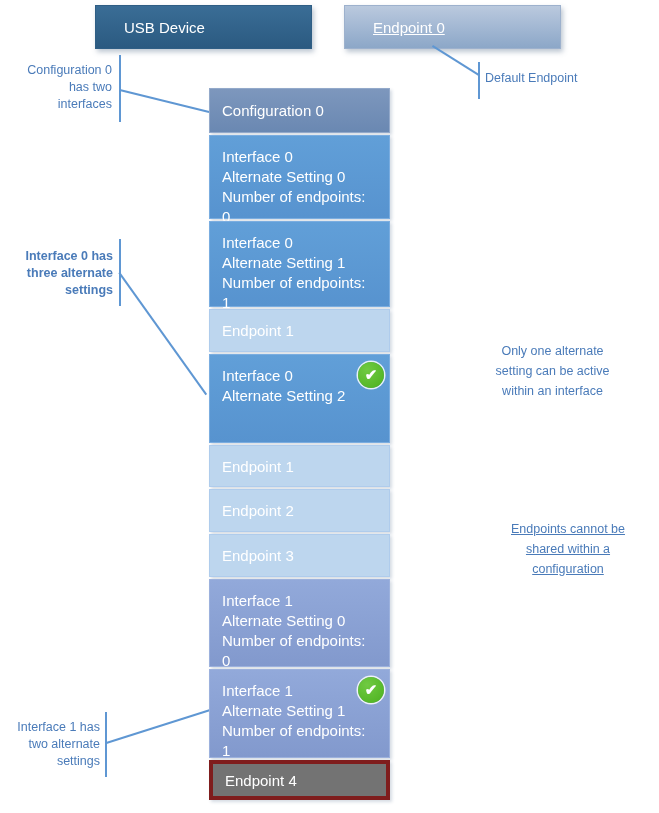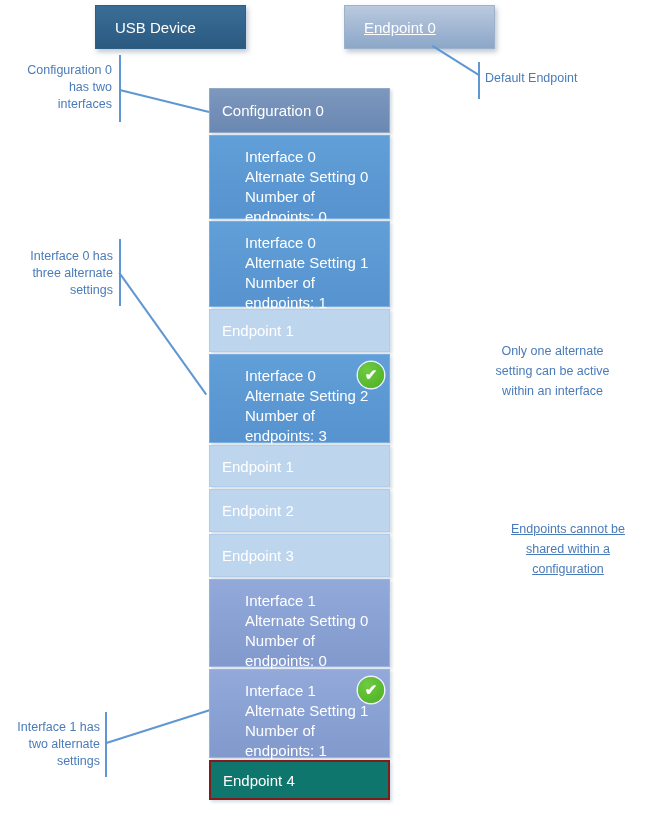--- a/index.html
+++ b/index.html
@@ -2,22 +2,22 @@
 <html><head>
 <meta charset="utf-8">
 <style>
   * { margin:0; padding:0; box-sizing:border-box; }
   body { background:#fff; font-family:"Liberation Sans", sans-serif; }
   .canvas {
     position:relative; width:659px; height:813px; background:#ffffff; overflow:hidden;
   }
   
   .topbox {
-    position:absolute; width:151px; height:44px;
-    display:flex; align-items:center; padding-left:19px;
+    position:absolute; width:217px; height:44px;
+    display:flex; align-items:center; padding-left:28px;
     color:#fff; font-size:15px;
     box-shadow:2px 3px 5px rgba(110,130,155,0.45);
   }
   .usb {
     left:95px; top:5px;
     background:linear-gradient(180deg,#3a6d96 0%,#2b5a81 100%);
     border:1px solid #2f5e85;
   }
   .ep0 {
     left:344px; top:5px;
@@ -29,26 +29,26 @@
   .stack {
     position:absolute; left:209px; top:88px; width:181px;
     display:flex; flex-direction:column; gap:2px;
   }
   .sbox {
     width:100%; position:relative; color:#fff; font-size:15px;
     box-shadow:2px 2px 3px rgba(120,140,165,0.30);
   }
   .single { display:flex; align-items:center; padding-left:12px; }
   .multi  { padding:11px 12px 0 12px; line-height:20px; }
-  .multi .l { display:block;margin-left:23px; }
+  .multi .l { display:block; }
   .cfg { background:linear-gradient(180deg,#7d97bd 0%,#6a88b2 100%); border:1px solid #93a9ca; }
   .if0 { background:linear-gradient(180deg,#619fd8 0%,#5793cf 100%); border:1px solid #7aade0; }
   .epA { background:#bdd6ee; border:1px solid #afccec; }
   .if1 { background:linear-gradient(180deg,#92a9da 0%,#8299cd 100%); border:1px solid #9cb1dd; }
-  .epB { background:#0f766e; border:2px solid #7f1d1d; }
+  .epB { background:#737373; border:4px solid #7f1d1d; }
   .check {
     position:absolute; top:7px; right:5px; width:26px; height:26px; border-radius:50%;
     background:radial-gradient(circle at 35% 30%,#70ca42,#4bb01e);
     box-shadow:0 0 0 1.5px rgba(255,255,255,0.85);
     display:flex; align-items:center; justify-content:center;
     color:#fff; font-size:15px; font-weight:bold;
   }
   
   .note {
     position:absolute; color:#4a7bb9; font-size:12.5px; white-space:pre-line;
@@ -77,21 +77,21 @@
   <div class="note right-align" style="left:8px; top:62px; width:104px;">Configuration 0
 has two
 interfaces</div>
   <div class="vline" style="left:119px; top:55px; height:67px;"></div>
   <div class="dline" style="left:120px; top:89px; width:92px; transform:rotate(13.9deg);"></div>
 
   <div class="dline" style="left:433px; top:45px; width:55px; transform:rotate(32.2deg);"></div>
   <div class="vline" style="left:478px; top:62px; height:37px;"></div>
   <div class="note" style="left:485px; top:71px;">Default Endpoint</div>
 
-  <div class="note right-align" style="left:10px; top:248px; width:103px;">Interface 0 has
+  <div class="note right-align" style="left:10px; top:248px; width:103px;font-weight:bold;">Interface 0 has
 three alternate
 settings</div>
   <div class="vline" style="left:119px; top:239px; height:67px;"></div>
   <div class="dline" style="left:120px; top:272px; width:150px; transform:rotate(54.5deg);"></div>
 
   <div class="note right-align" style="left:5px; top:719px; width:95px;">Interface 1 has
 two alternate
 settings</div>
   <div class="vline" style="left:105px; top:712px; height:65px;"></div>
   <div class="dline" style="left:106px; top:742px; width:109px; transform:rotate(-17.6deg);"></div>
@@ -121,21 +121,20 @@
       <span class="l">Number of endpoints: 1</span>
     </div>
 
     <div class="sbox single epA" style="height:43px;">
       <span>Endpoint 1</span>
     </div>
 
     <div class="sbox multi if0" style="height:89px;">
       <span class="l">Interface 0</span>
       <span class="l">Alternate Setting 2</span>
-      <span class="l">Number of endpoints: 3</span>
       <span class="check">✔</span>
     </div>
 
     <div class="sbox single epA" style="height:42px;">
       <span>Endpoint 1</span>
     </div>
 
     <div class="sbox single epA" style="height:43px;">
       <span>Endpoint 2</span>
     </div>

